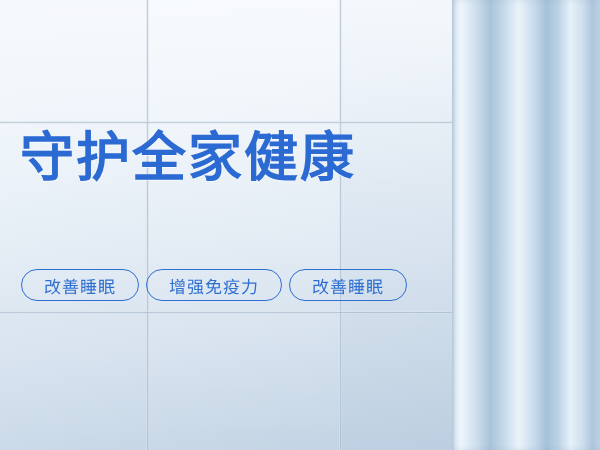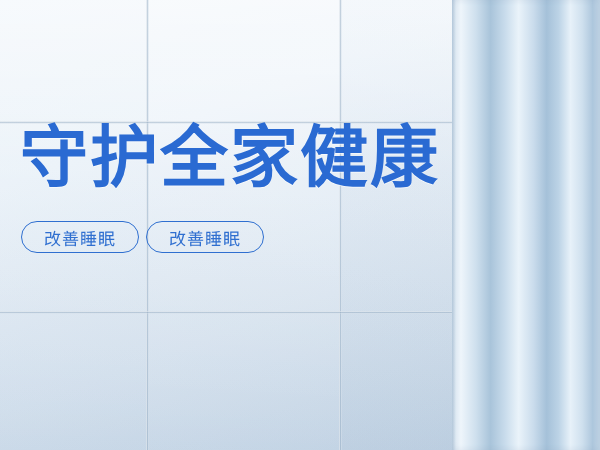--- a/index.html
+++ b/index.html
@@ -111,21 +111,21 @@
     top: 0;
     width: 600px;
     height: 450px;
   }
 
   .headline {
     position: absolute;
     left: 20px;
     top: 122px;
     margin: 0;
-    font-size: 68px;
+    font-size: 54px;
     line-height: 72px;
     font-weight: 700;
     letter-spacing: 2px;
     color: #2a6ad2;
     text-shadow: 0 1px 0 rgba(255,255,255,0.55);
     white-space: nowrap;
   }
 
   .pill-row {
     position: absolute;
@@ -143,20 +143,21 @@
     padding: 0 22px;
     border: 1.6px solid #2f6fd0;
     border-radius: 16px;
     color: #2f6fd0;
     font-size: 17px;
     font-weight: 500;
     letter-spacing: 1px;
     white-space: nowrap;
     background: transparent;
     box-sizing: border-box;
+    margin-top: 48px;
   }
 </style>
 </head>
 <body>
 
 <div class="banner">
 
   <div class="tile-layer"></div>
   <div class="tint c1"></div>
   <div class="tint c2"></div>
@@ -169,17 +170,18 @@
 
   <div class="column"></div>
   <div class="column-edge"></div>
 
   <div class="content">
 
     <h1 class="headline">守护全家健康</h1>
 
     <div class="pill-row">
       <span class="pill">改善睡眠</span>
+      <span class="pill">增强免疫力</span>
       <span class="pill">改善睡眠</span>
     </div>
 
   </div>
 </div>
 
 </body></html>

